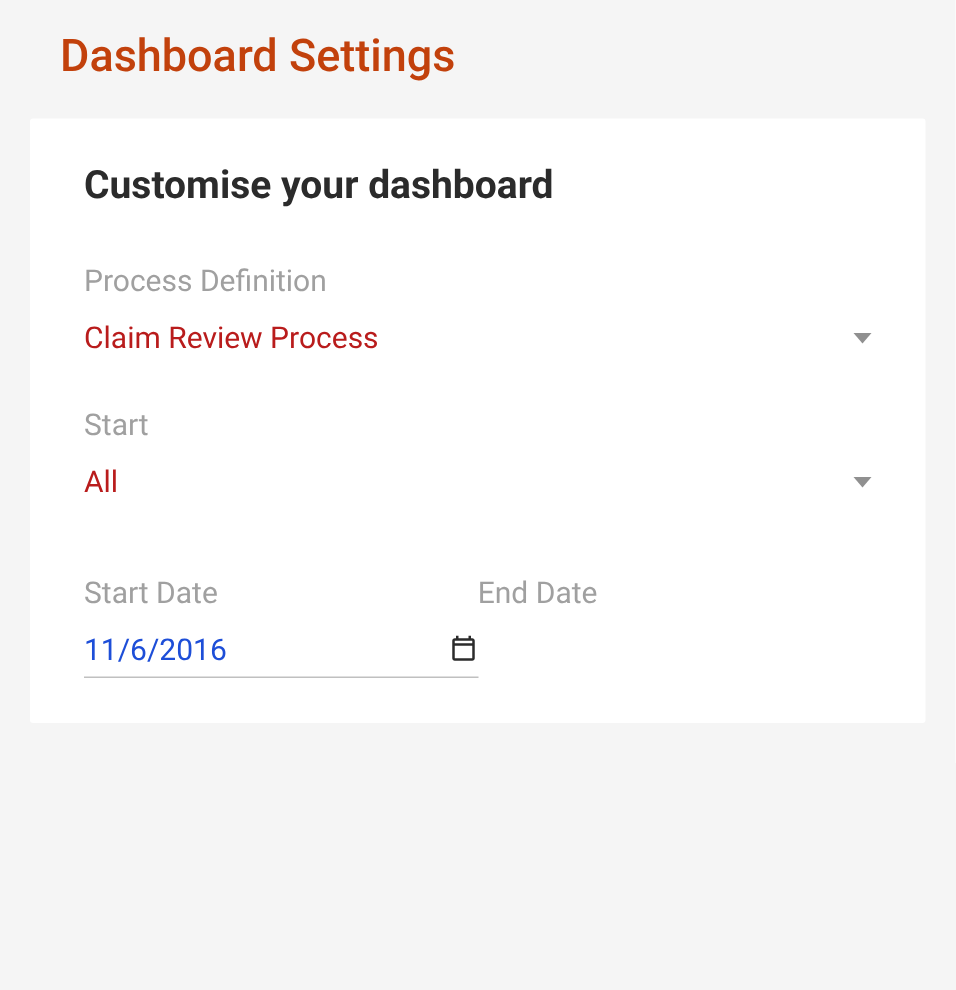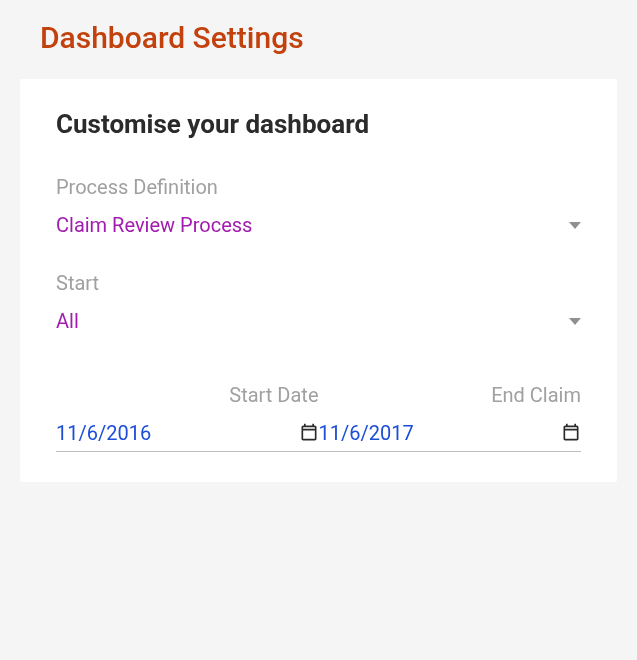--- a/index.html
+++ b/index.html
@@ -45,32 +45,31 @@
     .select-wrap {
       position: relative;
       display: flex;
       align-items: center;
       justify-content: space-between;
       cursor: pointer;
       padding-bottom: 2px;
     }
     .select-value {
       font-size: 20px;
-      color: #a21caf;
+      color: #b91c1c;
     }
     .chevron {
       width: 0;
       height: 0;
       border-left: 6px solid transparent;
       border-right: 6px solid transparent;
       border-top: 7px solid #909090;
     }
     .date-row {
       display: flex;
-      text-align: right;
     }
     .date-col {
       flex: 1;
     }
     .date-input-wrap {
       display: flex;
       align-items: center;
       justify-content: space-between;
       border-bottom: 1px solid #c0c0c0;
       padding-bottom: 6px;
@@ -114,22 +113,16 @@
     <div class="date-col">
       <label class="field-label">Start Date</label>
       <div class="date-input-wrap">
         <span class="date-value">11/6/2016</span>
         <svg class="calendar-icon" viewBox="0 0 24 24">
           <path d="M19 3h-1V1h-2v2H8V1H6v2H5c-1.1 0-2 .9-2 2v14c0 1.1.9 2 2 2h14c1.1 0 2-.9 2-2V5c0-1.1-.9-2-2-2zm0 16H5V9h14v10zm0-12H5V5h14v2z"></path>
         </svg>
       </div>
     </div>
     <div class="date-col">
-      <label class="field-label">End Claim</label>
-      <div class="date-input-wrap">
-        <span class="date-value">11/6/2017</span>
-        <svg class="calendar-icon" viewBox="0 0 24 24">
-          <path d="M19 3h-1V1h-2v2H8V1H6v2H5c-1.1 0-2 .9-2 2v14c0 1.1.9 2 2 2h14c1.1 0 2-.9 2-2V5c0-1.1-.9-2-2-2zm0 16H5V9h14v10zm0-12H5V5h14v2z"></path>
-        </svg>
-      </div>
+      <label class="field-label">End Date</label>
     </div>
   </div>
 </div>
 
 </body></html>

